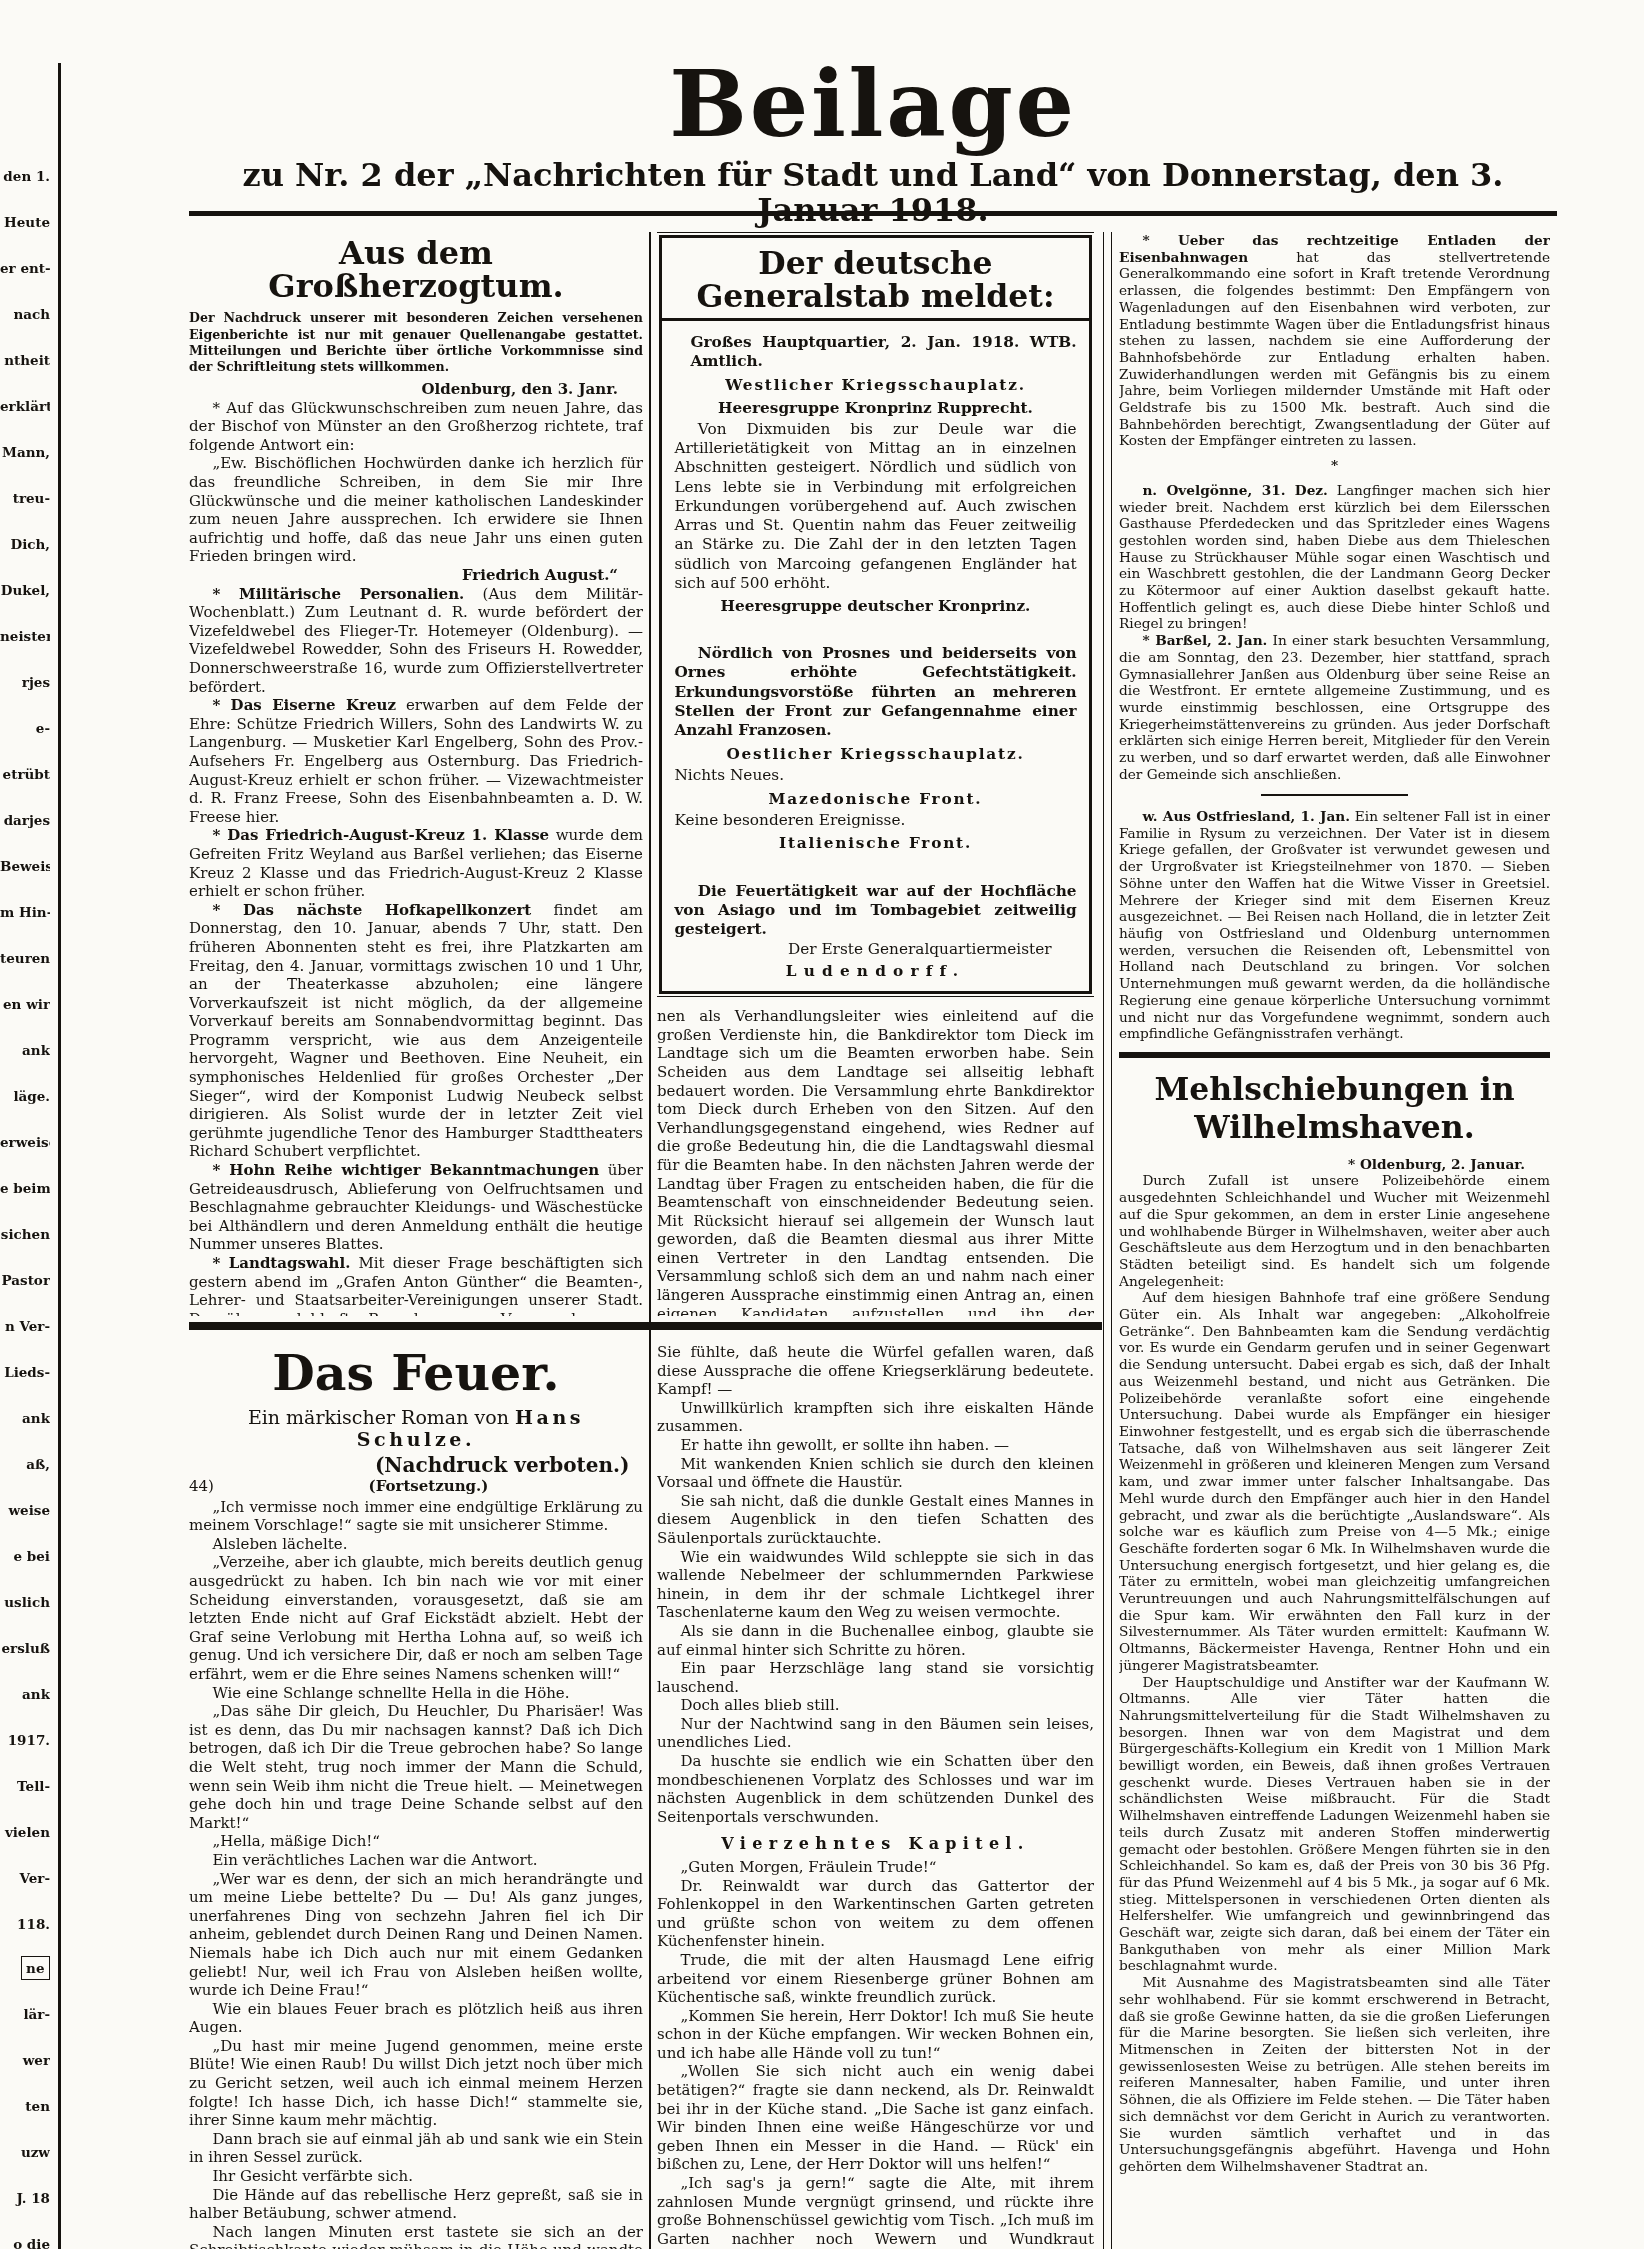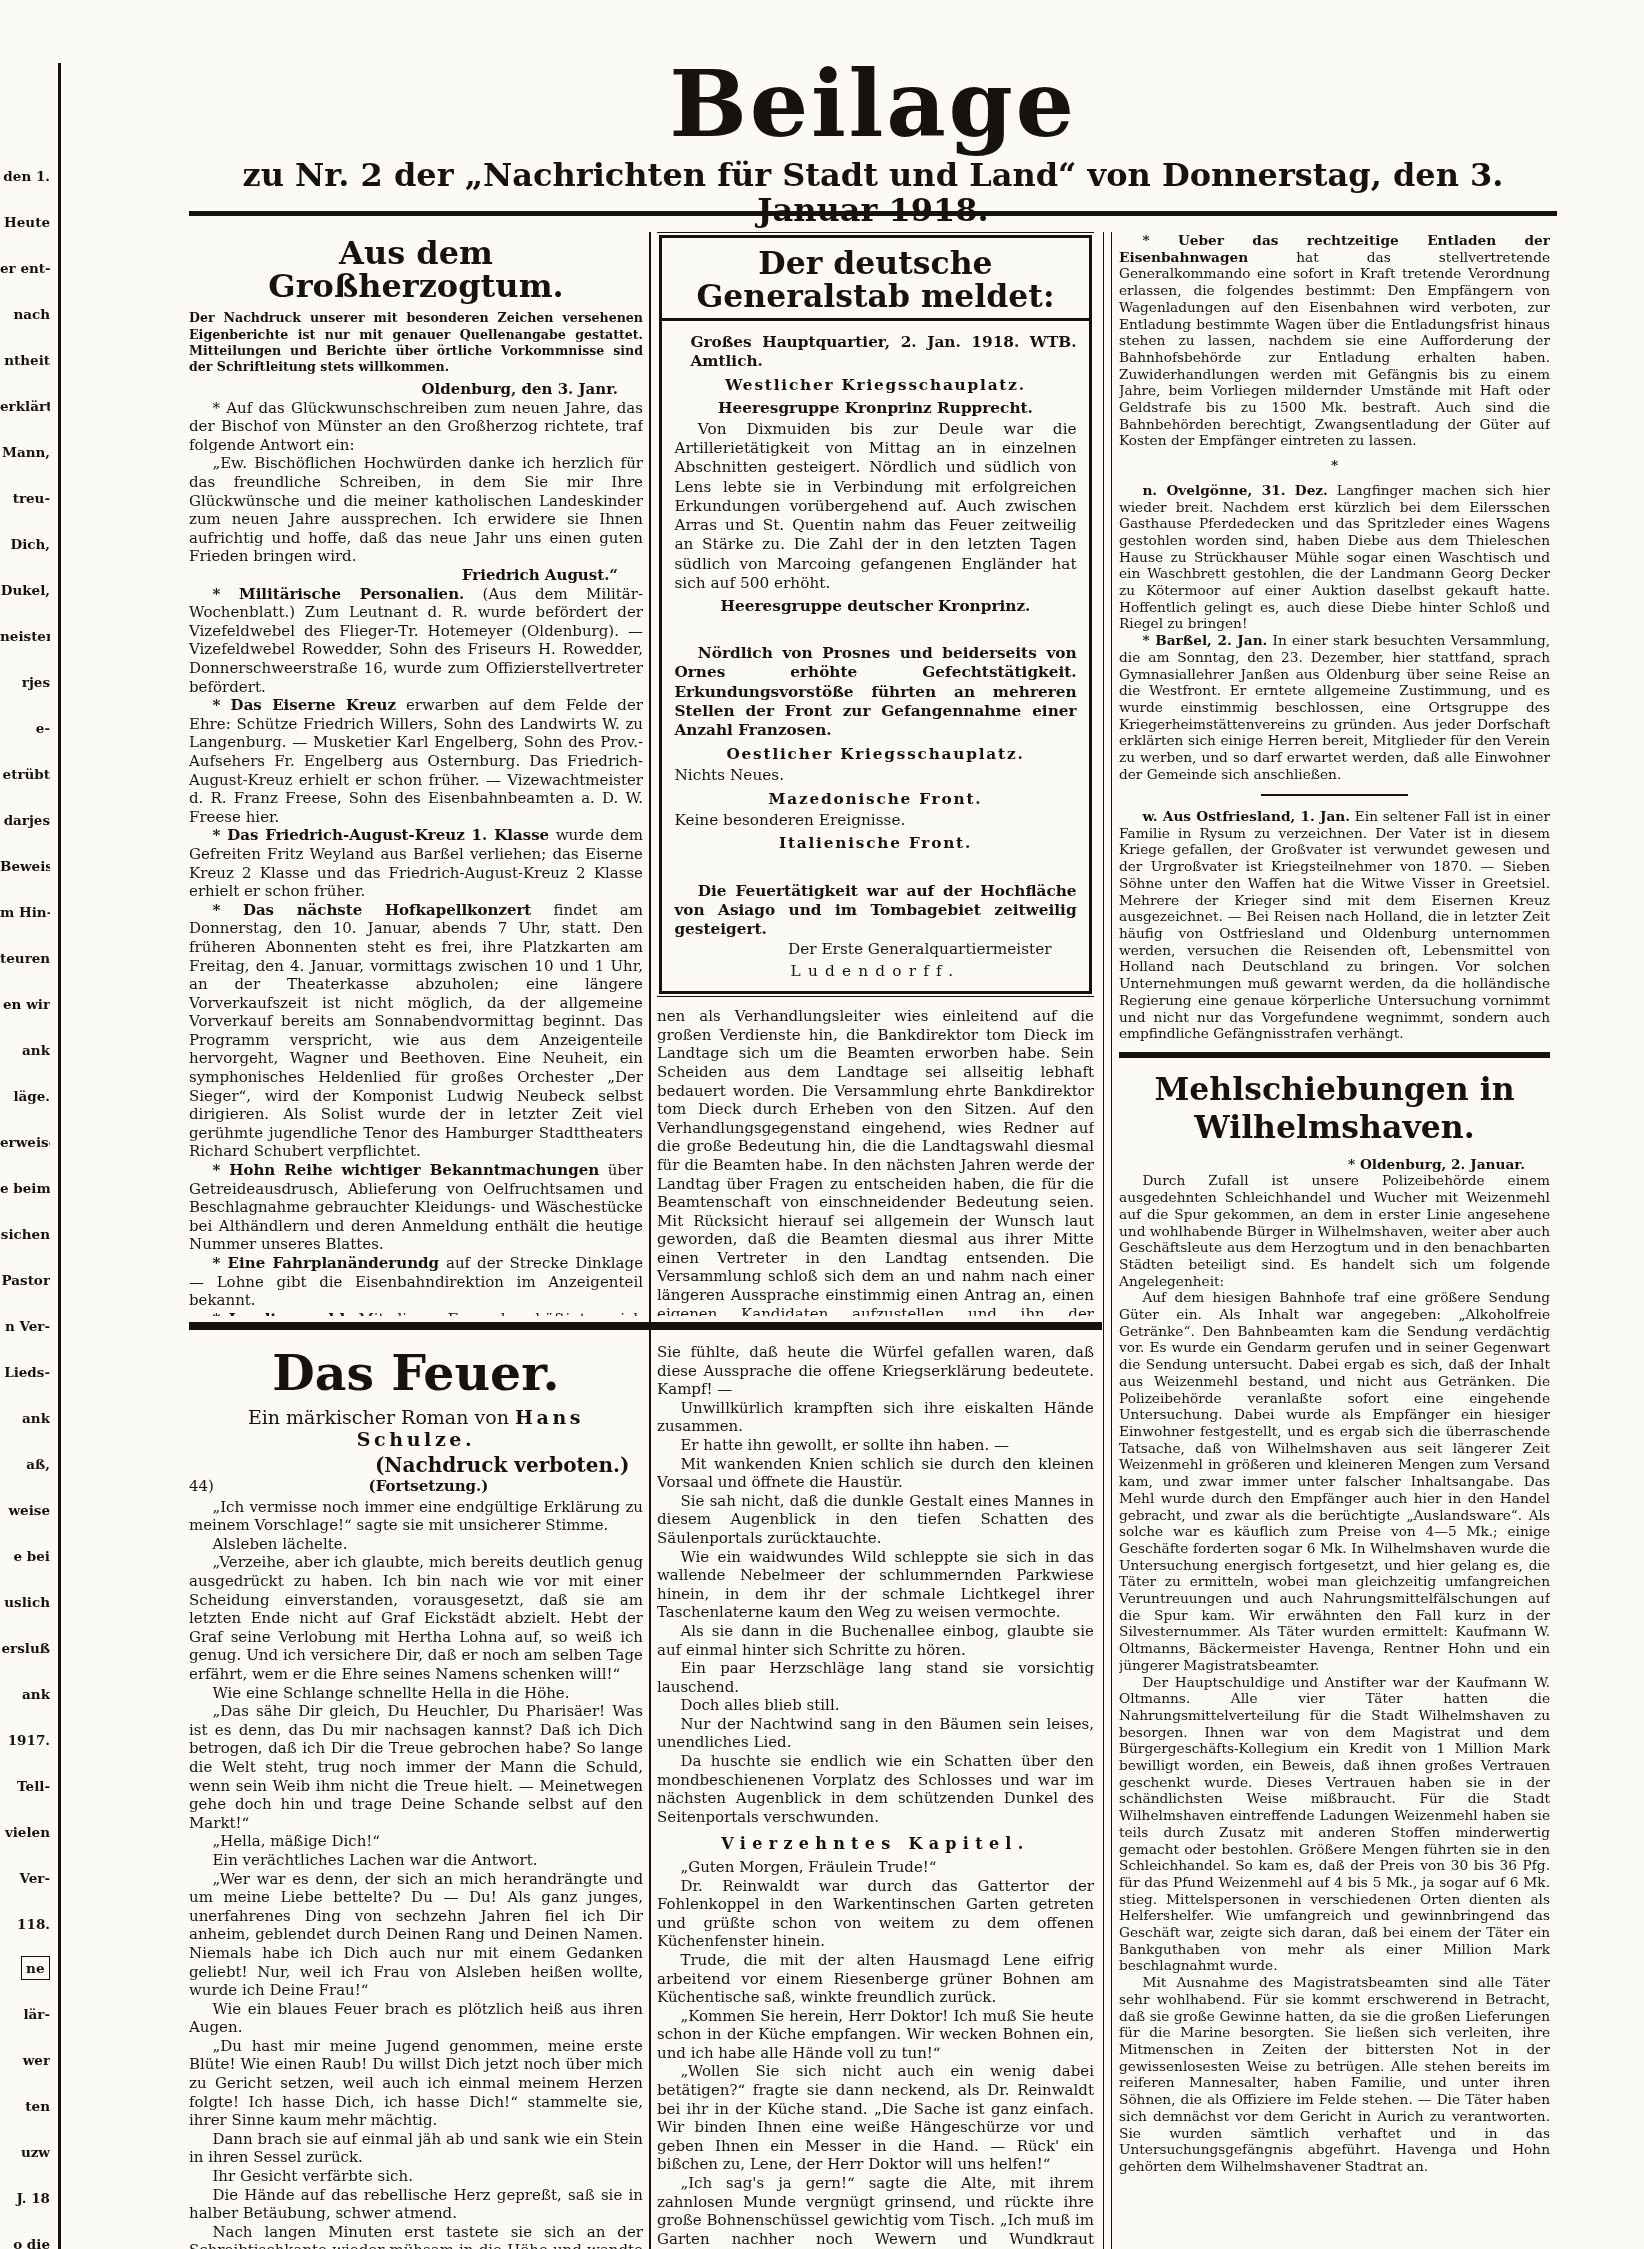--- a/index.html
+++ b/index.html
@@ -38,21 +38,21 @@
   #col2-novel{left:657px;top:1343px;width:437px;height:985px;}
   #col3{left:1119px;top:232px;width:431px;height:2097px;}
   
   .blk{font-size:15px;line-height:1.24;}
   .p{text-align:justify;text-indent:23.4px;}
   .pn{text-align:justify;text-indent:0;}
   .pb{text-align:justify;text-indent:23.4px;font-weight:bold;margin-top:28px;}
   .b{text-align:justify;font-weight:bold;margin-left:16px;}
   .cb{text-align:center;font-weight:bold;font-size:16px;margin:4.5px 0 1.8px 0;letter-spacing:1.8px;}
   .cb2{text-align:center;font-weight:bold;margin:3.6px 0 1.8px 0;}
-  .csp{text-align:center;font-weight:normal;letter-spacing:7.2px;margin-top:3.6px;}
+  .csp{text-align:center;font-weight:bold;letter-spacing:7.2px;margin-top:3.6px;}
   .r{text-align:right;padding-right:25px;}
   .rb{text-align:right;padding-right:25px;font-weight:bold;}
   .h2{font-size:32px;font-weight:bold;text-align:center;line-height:1.05;margin:2.7px 0 6.3px 0;}
   .h3{font-size:32px;font-weight:bold;text-align:center;line-height:1.05;margin:11.7px 0 9px 0;}
   .notice{font-size:12.6px;font-weight:bold;text-align:justify;line-height:1.3;margin-bottom:4.5px;}
   .rule{height:6.3px;background:#16130f;margin:10px 0;}
   .ruleshort{height:2.2px;background:#16130f;width:34%;margin:11.7px auto;}
   .star{text-align:center;font-weight:bold;font-size:18px;line-height:1;margin:8px 0;}
   .chapter{text-align:center;font-weight:bold;letter-spacing:6.3px;font-size:16px;margin:7.2px 0 4.5px 0;}
   
@@ -91,21 +91,20 @@
     <div class="blk notice">Der Nachdruck unserer mit besonderen Zeichen versehenen Eigenberichte ist nur mit genauer Quellenangabe gestattet. Mitteilungen und Berichte über örtliche Vorkommnisse sind der Schriftleitung stets willkommen.</div>
     <div class="blk rb">Oldenburg, den 3. Janr.</div>
     <div class="blk p">* Auf das Glückwunschschreiben zum neuen Jahre, das der Bischof von Münster an den Großherzog richtete, traf folgende Antwort ein:</div>
     <div class="blk p">„Ew. Bischöflichen Hochwürden danke ich herzlich für das freundliche Schreiben, in dem Sie mir Ihre Glückwünsche und die meiner katholischen Landeskinder zum neuen Jahre aussprechen. Ich erwidere sie Ihnen aufrichtig und hoffe, daß das neue Jahr uns einen guten Frieden bringen wird.</div>
     <div class="blk rb">Friedrich August.“</div>
     <div class="blk p"><b>* Militärische Personalien.</b> (Aus dem Militär-Wochenblatt.) Zum Leutnant d. R. wurde befördert der Vizefeldwebel des Flieger-Tr. Hotemeyer (Oldenburg). — Vizefeldwebel Rowedder, Sohn des Friseurs H. Rowedder, Donnerschweerstraße 16, wurde zum Offizierstellvertreter befördert.</div>
     <div class="blk p"><b>* Das Eiserne Kreuz</b> erwarben auf dem Felde der Ehre: Schütze Friedrich Willers, Sohn des Landwirts W. zu Langenburg. — Musketier Karl Engelberg, Sohn des Prov.-Aufsehers Fr. Engelberg aus Osternburg. Das Friedrich-August-Kreuz erhielt er schon früher. — Vizewachtmeister d. R. Franz Freese, Sohn des Eisenbahnbeamten a. D. W. Freese hier.</div>
     <div class="blk p"><b>* Das Friedrich-August-Kreuz 1. Klasse</b> wurde dem Gefreiten Fritz Weyland aus Barßel verliehen; das Eiserne Kreuz 2 Klasse und das Friedrich-August-Kreuz 2 Klasse erhielt er schon früher.</div>
     <div class="blk p"><b>* Das nächste Hofkapellkonzert</b> findet am Donnerstag, den 10. Januar, abends 7 Uhr, statt. Den früheren Abonnenten steht es frei, ihre Platzkarten am Freitag, den 4. Januar, vormittags zwischen 10 und 1 Uhr, an der Theaterkasse abzuholen; eine längere Vorverkaufszeit ist nicht möglich, da der allgemeine Vorverkauf bereits am Sonnabendvormittag beginnt. Das Programm verspricht, wie aus dem Anzeigenteile hervorgeht, Wagner und Beethoven. Eine Neuheit, ein symphonisches Heldenlied für großes Orchester „Der Sieger“, wird der Komponist Ludwig Neubeck selbst dirigieren. Als Solist wurde der in letzter Zeit viel gerühmte jugendliche Tenor des Hamburger Stadttheaters Richard Schubert verpflichtet.</div>
     <div class="blk p"><b>* Hohn Reihe wichtiger Bekanntmachungen</b> über Getreideausdrusch, Ablieferung von Oelfruchtsamen und Beschlagnahme gebrauchter Kleidungs- und Wäschestücke bei Althändlern und deren Anmeldung enthält die heutige Nummer unseres Blattes.</div>
-    <div class="blk p"><b>* Eine Fahrplanänderundg</b> auf der Strecke Dinklage — Lohne gibt die Eisenbahndirektion im Anzeigenteil bekannt.</div>
     <div class="blk p"><b>* Landtagswahl.</b> Mit dieser Frage beschäftigten sich gestern abend im „Grafen Anton Günther“ die Beamten-, Lehrer- und Staatsarbeiter-Vereinigungen unserer Stadt. Der überaus lebhafte Besuch unserer Versammlung war ein beredtes Zeugnis für das große Interesse, das der Frage in den Kreisen der genannten Berufsstände entgegengebracht wird. Lehrer Mei-</div>
   </div>
 
 <div id="col1-novel" class="col">
   <div class="novel-title">Das Feuer.</div>
   <div class="novel-byline"><span>Ein märkischer Roman von </span><b>Hans Schulze.</b></div>
   <div class="novel-nachdruck">(Nachdruck verboten.)</div>
   <div class="novel-row">
     <span>44)</span>
     <span class="mid">(Fortsetzung.)</span>

